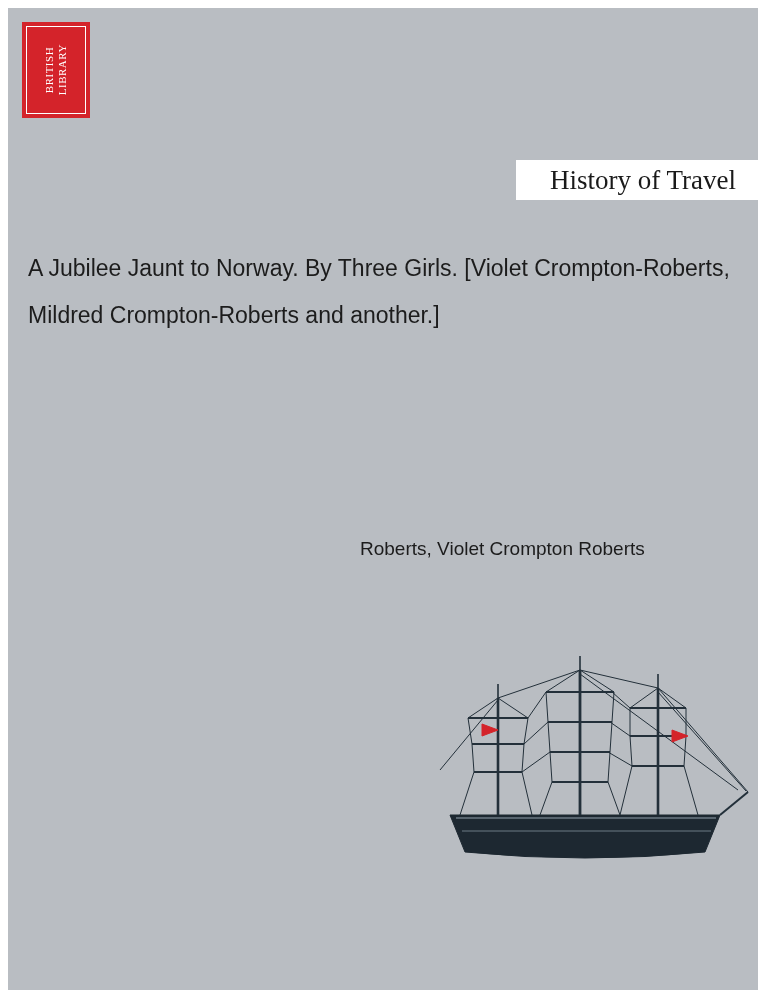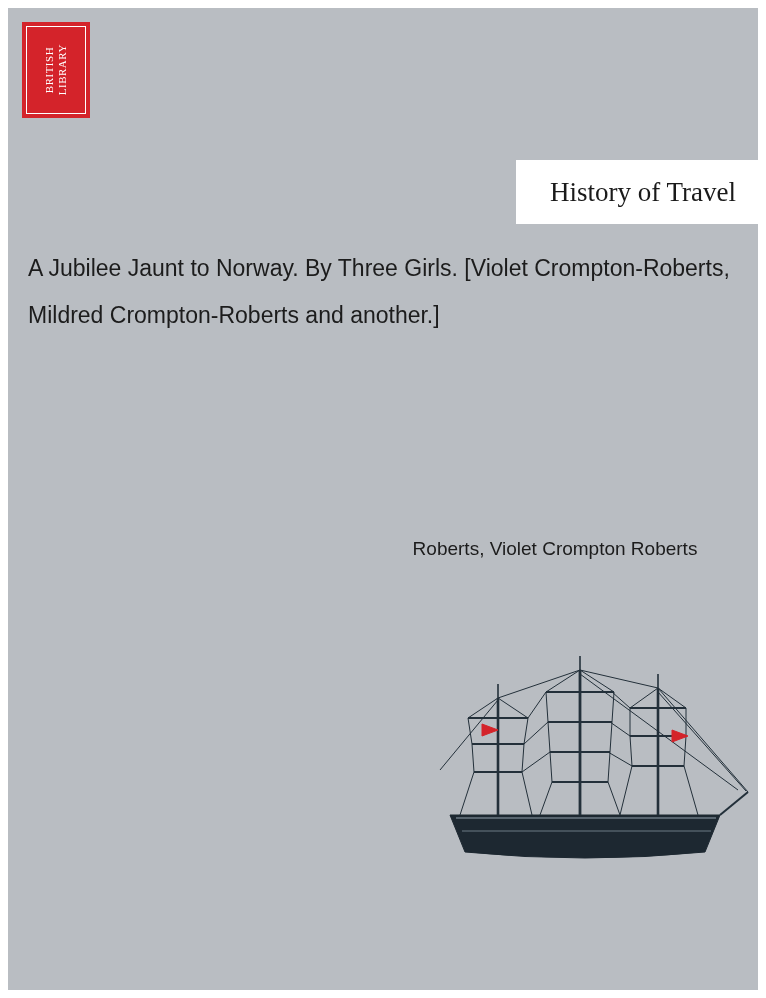--- a/index.html
+++ b/index.html
@@ -89,21 +89,21 @@
     text-align: center;
     white-space: pre;
     font-weight: 400;
   }
 
   
   .category-banner {
     position: absolute;
     right: 8px;
     top: 160px;
-    height: 64px;
+    height: 40px;
     background: #ffffff;
     display: flex;
     align-items: center;
     padding: 0 22px 0 34px;
     box-sizing: border-box;
   }
   .category-label {
     font-family: "Liberation Serif", serif;
     font-size: 27px;
     color: #1a1a1a;
@@ -127,21 +127,21 @@
   }
 
   .author-line {
     position: absolute;
     left: 360px;
     top: 538px;
     width: 390px;
     font-family: "Liberation Sans", sans-serif;
     font-size: 19px;
     color: #1c1c1c;
-    text-align: center;
+    text-align: left;
   }
 
   
   .ship-wrap {
     position: absolute;
     left: 420px;
     top: 640px;
     width: 330px;
     height: 250px;
   }

